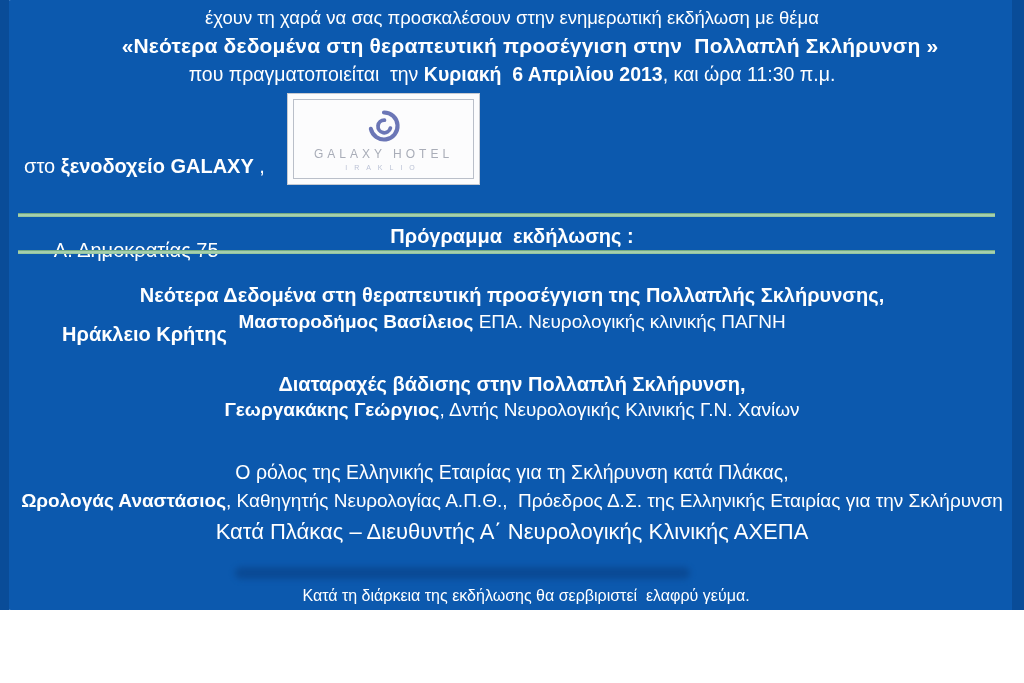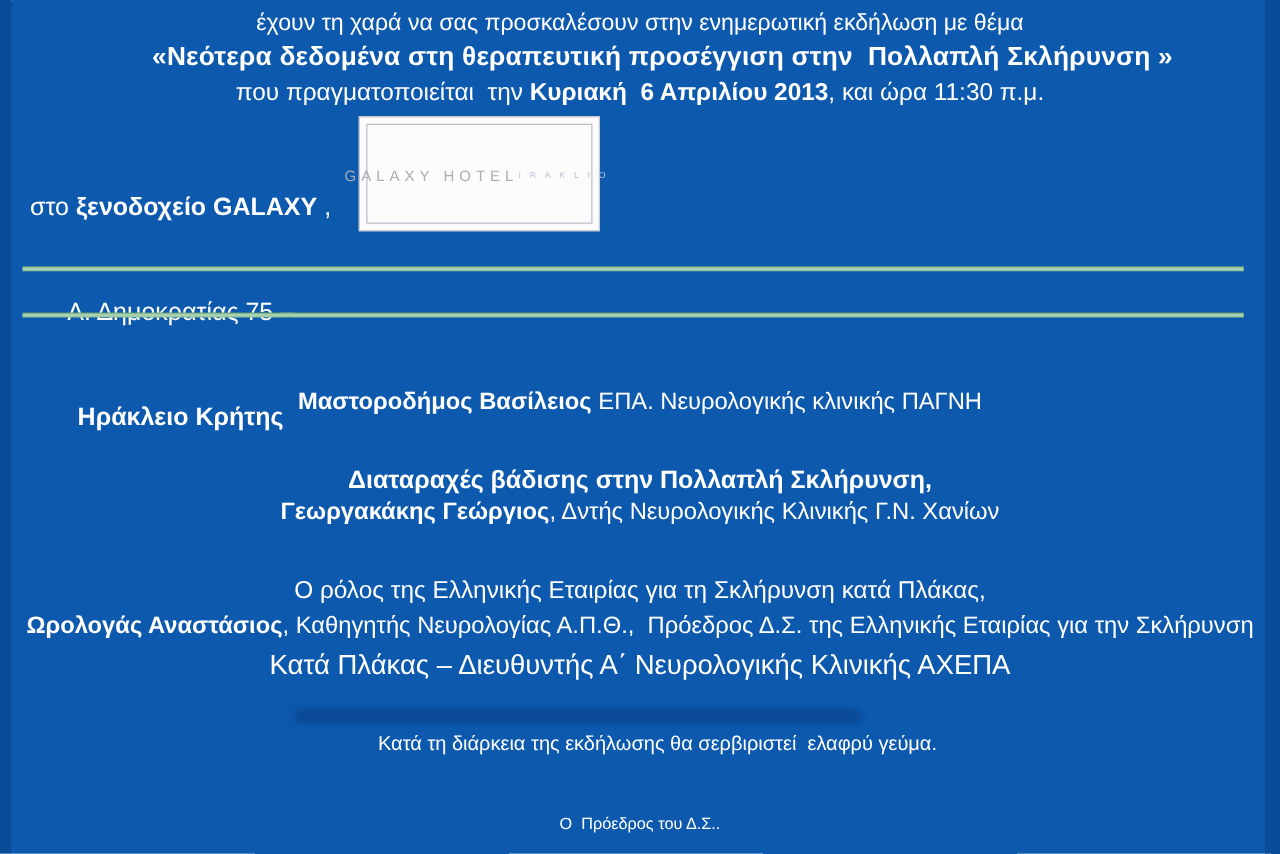--- a/index.html
+++ b/index.html
@@ -1,35 +1,35 @@
 <!DOCTYPE html>
 <html><head>
 <meta charset="utf-8">
 <style>
   html,body{margin:0;padding:0;}
   body{width:1024px;height:683px;overflow:hidden;
        font-family:"Liberation Sans","DejaVu Sans",sans-serif;}
-  .flyer{position:relative;width:1024px;height:683px;background:#0c59ae;border-radius:11px;}
+  .flyer{position:relative;width:1024px;height:610px;background:#0c59ae;border-radius:11px;}
   .edge{position:absolute;top:0;bottom:0;background:#094c98;}
   .edge.left{left:0;width:9px;}
   .edge.right{right:0;width:12px;}
   .line{position:absolute;left:0;right:0;text-align:center;color:#ffffff;
         white-space:pre-wrap;line-height:1.2;}
   .bold{font-weight:700;}
   .name{font-weight:700;}
   .l1{top:7px;font-size:18.5px;}
   .l2{top:33px;font-size:21px;letter-spacing:.2px;margin-left:36px;}
   .l3{top:63px;font-size:19.5px;}
   .venue{position:absolute;left:2px;top:96px;width:285px;color:#ffffff;
          font-size:20px;line-height:28px;text-align:center;white-space:pre-wrap;}
   .logo-box{position:absolute;left:287px;top:93px;width:193px;height:92px;
             background:#fcfcfd;border:1px solid #c7cad1;box-sizing:border-box;
             display:flex;align-items:center;justify-content:center;}
   .logo-inner{width:181px;height:80px;border:1px solid #babfc9;box-sizing:border-box;
-              display:flex;flex-direction:row;align-items:center;justify-content:center;}
+              display:flex;flex-direction:column;align-items:center;justify-content:center;}
   .logo-name{font-size:12px;letter-spacing:4px;color:#a9adb8;margin-top:3px;white-space:nowrap;}
   .logo-sub{font-size:7px;letter-spacing:7px;color:#bcc3d6;margin-top:3px;white-space:nowrap;}
   .rule{position:absolute;left:18px;width:977px;height:4px;
         background:linear-gradient(to bottom,#5f9a70,#b2d8b8 45%,#8cbf98);}
   .rule1{top:213px;}
   .rule2{top:250px;}
   .heading{top:224px;font-size:20px;font-weight:700;}
   .it1t{top:283px;font-size:20px;font-weight:700;}
   .it1s{top:311px;font-size:19px;}
   .it2t{top:372px;font-size:20px;font-weight:700;}
@@ -68,22 +68,24 @@
       <svg width="38" height="36" viewBox="0 0 40 40">
         <path d="M20 5 a15 15 0 1 1 -14.6 18.2" stroke="#6b76b6" stroke-width="4.6" fill="none" stroke-linecap="round"></path>
         <path d="M20.5 13.5 a7 7 0 1 0 6.6 8.8" stroke="#6b76b6" stroke-width="4.2" fill="none" stroke-linecap="round"></path>
       </svg>
       <div class="logo-name">GALAXY HOTEL</div>
       <div class="logo-sub">IRAKLIO</div>
     </div>
   </div>
 
   <div class="rule rule1"></div>
+  <div class="line heading">Πρόγραμμα  εκδήλωσης :</div>
   <div class="rule rule2"></div>
 
+  <div class="line it1t">Νεότερα Δεδομένα στη θεραπευτική προσέγγιση της Πολλαπλής Σκλήρυνσης,</div>
   <div class="line it1s"><span class="name">Μαστοροδήμος Βασίλειος</span><span> ΕΠΑ. Νευρολογικής κλινικής ΠΑΓΝΗ</span></div>
 
   <div class="line it2s"><span class="name">Γεωργακάκης Γεώργιος</span><span>, Δντής Νευρολογικής Κλινικής Γ.Ν. Χανίων</span></div>
   <div class="line it2t">Διαταραχές βάδισης στην Πολλαπλή Σκλήρυνση,</div>
 
   <div class="line it3t">Ο ρόλος της Ελληνικής Εταιρίας για τη Σκλήρυνση κατά Πλάκας,</div>
   <div class="line it3s"><span class="name">Ωρολογάς Αναστάσιος</span><span>, Καθηγητής Νευρολογίας Α.Π.Θ.,  Πρόεδρος Δ.Σ. της Ελληνικής Εταιρίας για την Σκλήρυνση</span></div>
   <div class="line it3x">Κατά Πλάκας – Διευθυντής Α΄ Νευρολογικής Κλινικής ΑΧΕΠΑ</div>
 
   <div class="smudge"></div>

